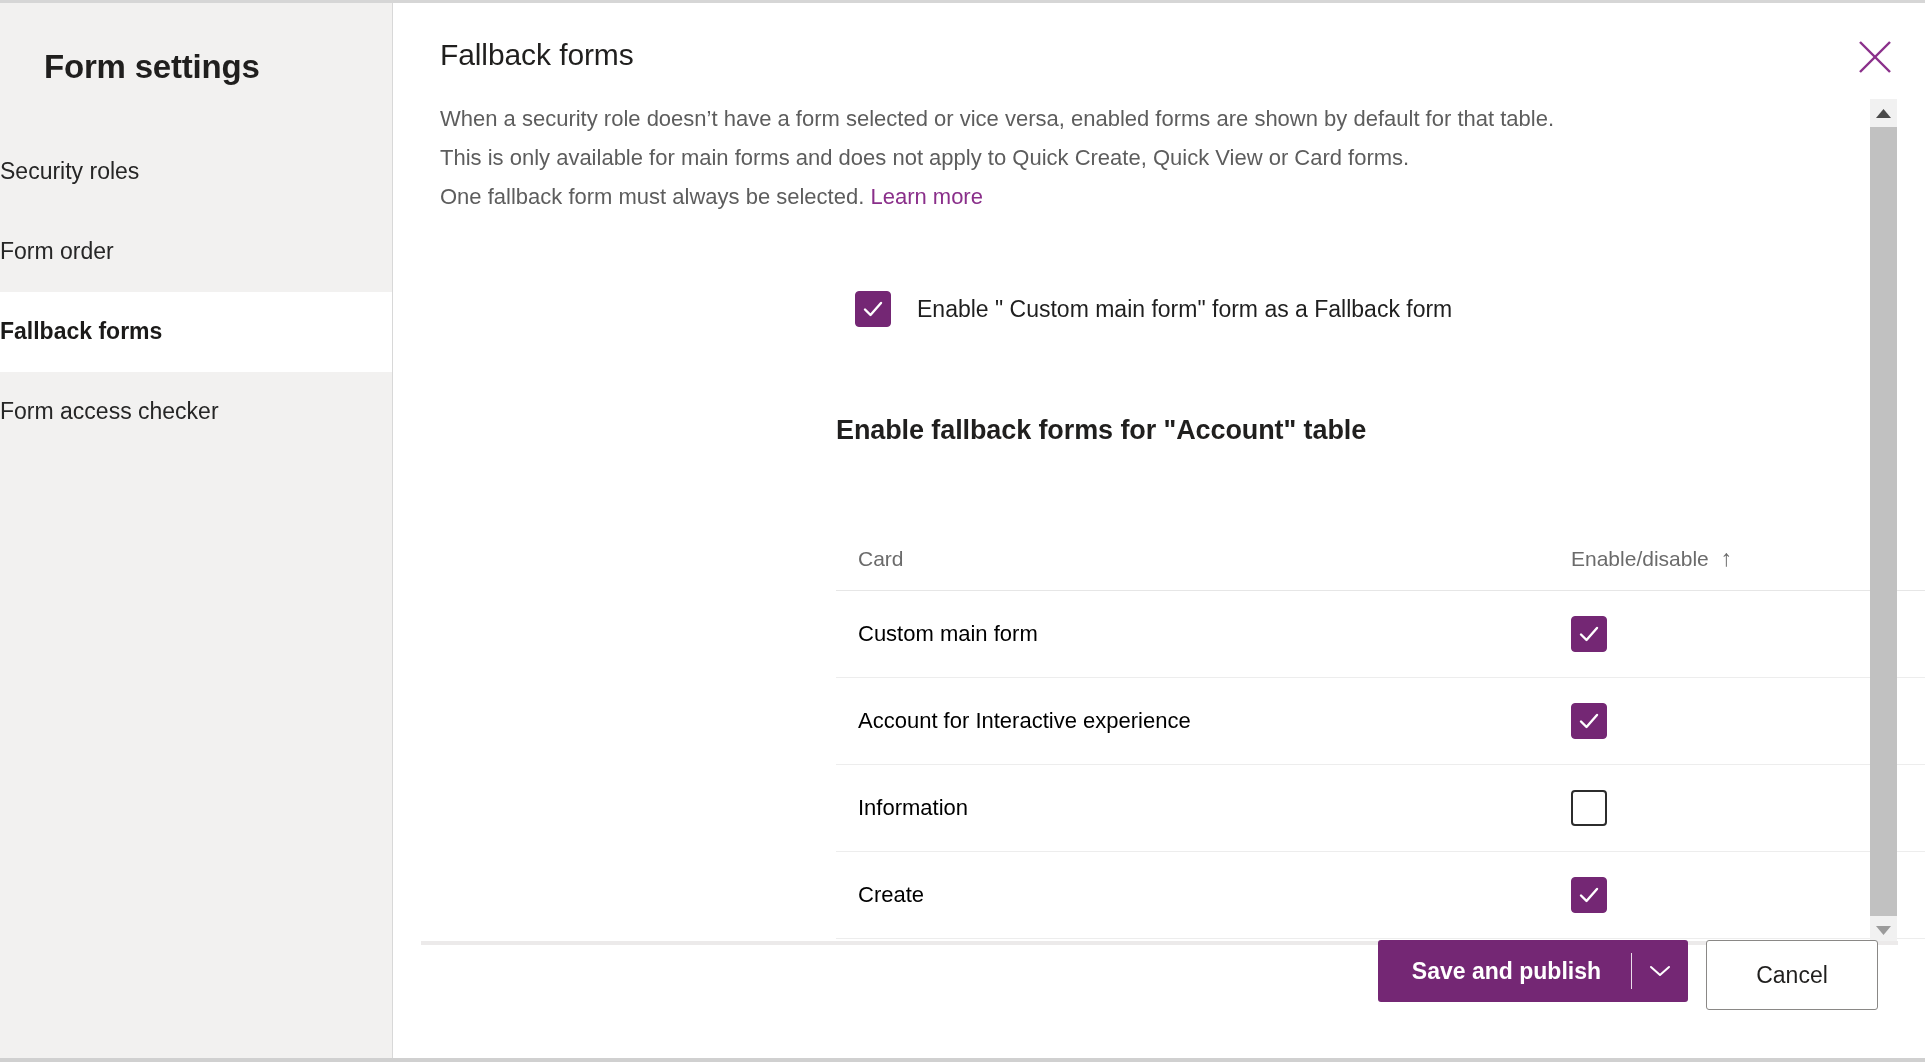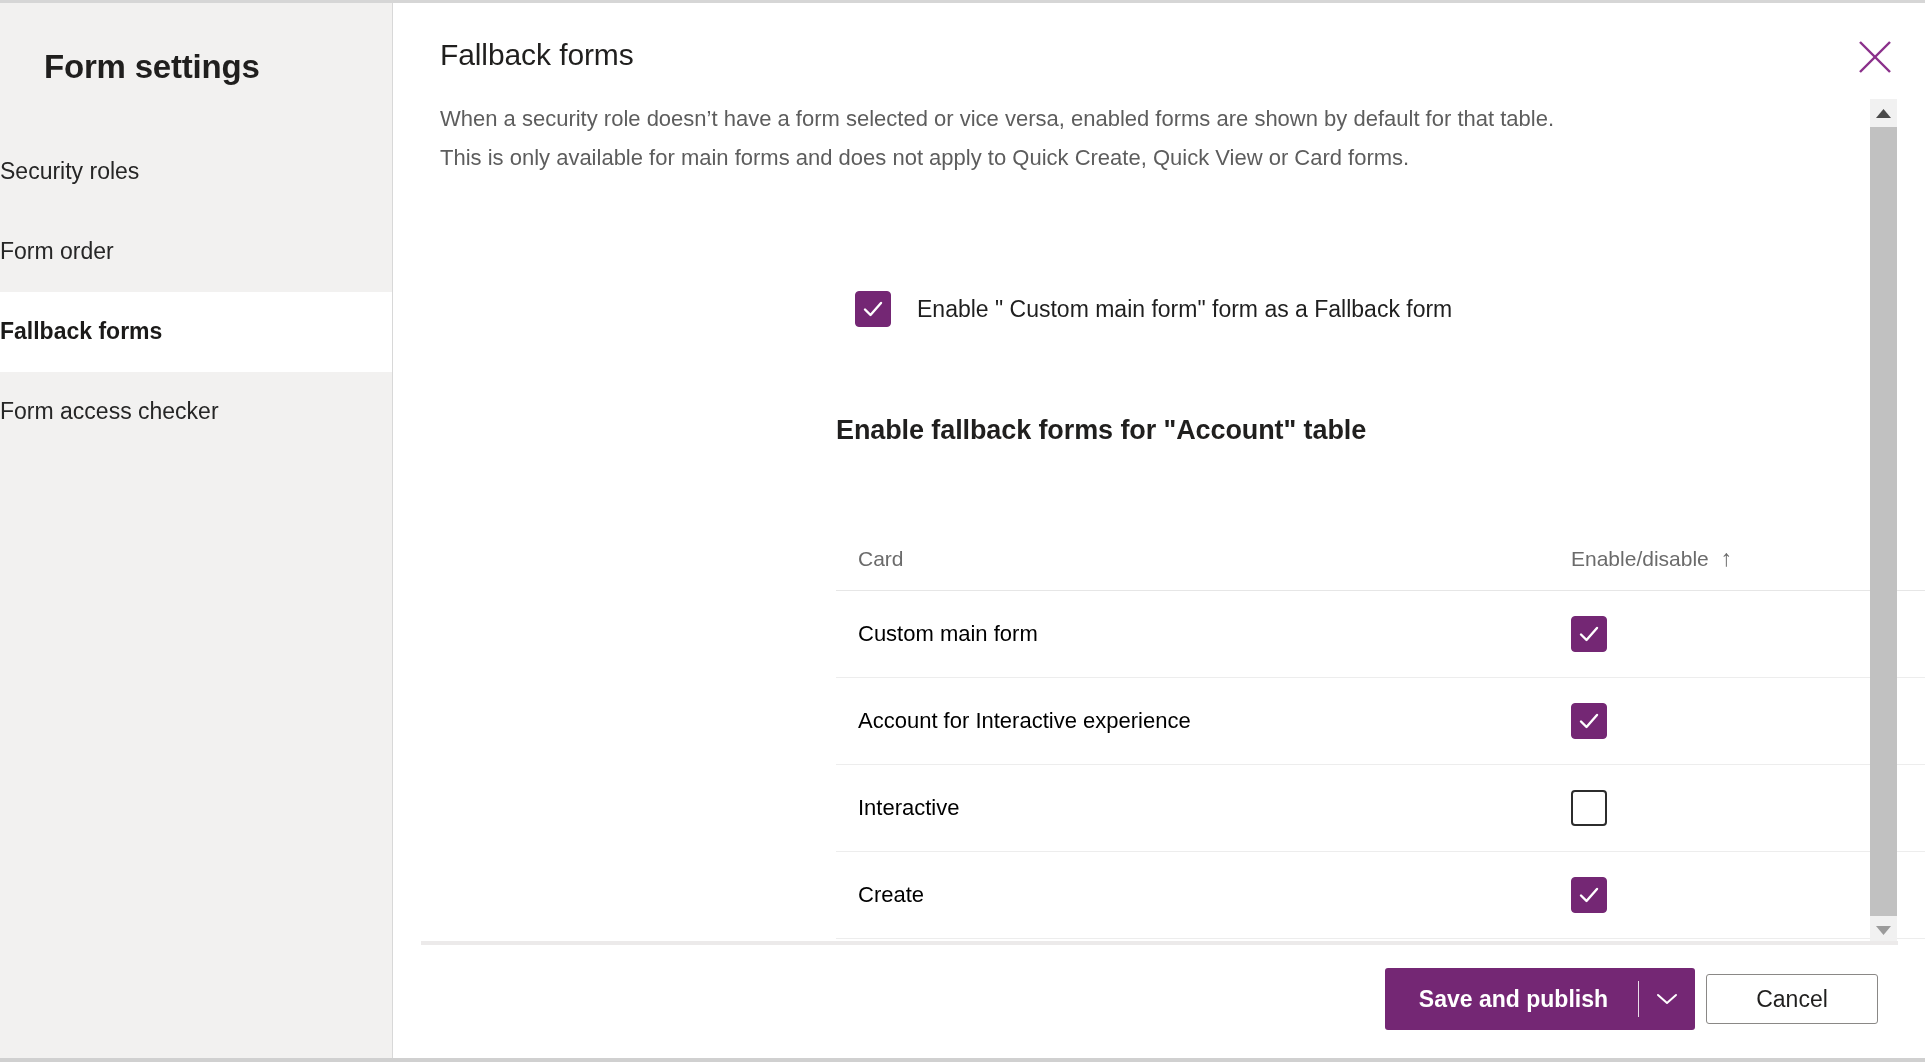--- a/index.html
+++ b/index.html
@@ -235,21 +235,21 @@
     height: 4px;
     background: #eceaea;
   }
   #footer {
     position: absolute;
     left: 0;
     bottom: 0;
     width: 100%;
     height: 118px;
     display: flex;
-    align-items: center;
+    align-items: flex-start;
     justify-content: flex-end;
     padding-right: 47px;
     box-sizing: border-box;
   }
   #save-group {
     display: flex;
     align-items: stretch;
     background: #742774;
     border-radius: 3px;
     height: 62px;
@@ -270,22 +270,22 @@
     opacity: 0.85;
   }
   #save-caret {
     display: flex;
     align-items: center;
     justify-content: center;
     width: 56px;
     cursor: pointer;
   }
   #cancel-btn {
-    margin-left: 11px;
-    height: 50px;
+    margin-left: 18px;
+    height: 70px;
     min-width: 172px;
     border: 1px solid #8a8886;
     border-radius: 3px;
     background: #ffffff;
     color: #201f1e;
     font-size: 23px;
     font-family: "Liberation Sans", sans-serif;
     cursor: pointer;
     display: flex;
     align-items: center;
@@ -322,20 +322,24 @@
     <div id="close-btn">
       <svg width="34" height="34" viewBox="0 0 34 34">
         <line x1="2" y1="2" x2="32" y2="32" stroke="#8a2f8a" stroke-width="2.4"></line>
         <line x1="32" y1="2" x2="2" y2="32" stroke="#8a2f8a" stroke-width="2.4"></line>
       </svg>
     </div>
 
     <div id="panel-desc">
       <div>When a security role doesn’t have a form selected or vice versa, enabled forms are shown by default for that table.</div>
       <div>This is only available for main forms and does not apply to Quick Create, Quick View or Card forms.</div>
+      <div>
+        <span>One fallback form must always be selected.</span>
+        <a href="#" id="learn-more">Learn more</a>
+      </div>
     </div>
 
     <div id="master-toggle">
       <span class="cbox on">
         <svg width="22" height="22" viewBox="0 0 22 22">
           <polyline points="3,11.5 8.5,17 19,5" fill="none" stroke="#ffffff" stroke-width="2.4" stroke-linecap="round" stroke-linejoin="round"></polyline>
         </svg>
       </span>
       <span class="cb-label">Enable " Custom main form" form as a Fallback form</span>
     </div>
@@ -367,21 +371,21 @@
         <div class="col-enable">
           <span class="cbox on">
             <svg width="22" height="22" viewBox="0 0 22 22">
               <polyline points="3,11.5 8.5,17 19,5" fill="none" stroke="#ffffff" stroke-width="2.4" stroke-linecap="round" stroke-linejoin="round"></polyline>
             </svg>
           </span>
         </div>
       </div>
 
       <div class="table-row">
-        <div class="col-name">Interactive</div>
+        <div class="col-name">Information</div>
         <div class="col-enable">
           <span class="cbox off"></span>
         </div>
       </div>
 
       <div class="table-row">
         <div class="col-name">Create</div>
         <div class="col-enable">
           <span class="cbox on">
             <svg width="22" height="22" viewBox="0 0 22 22">

